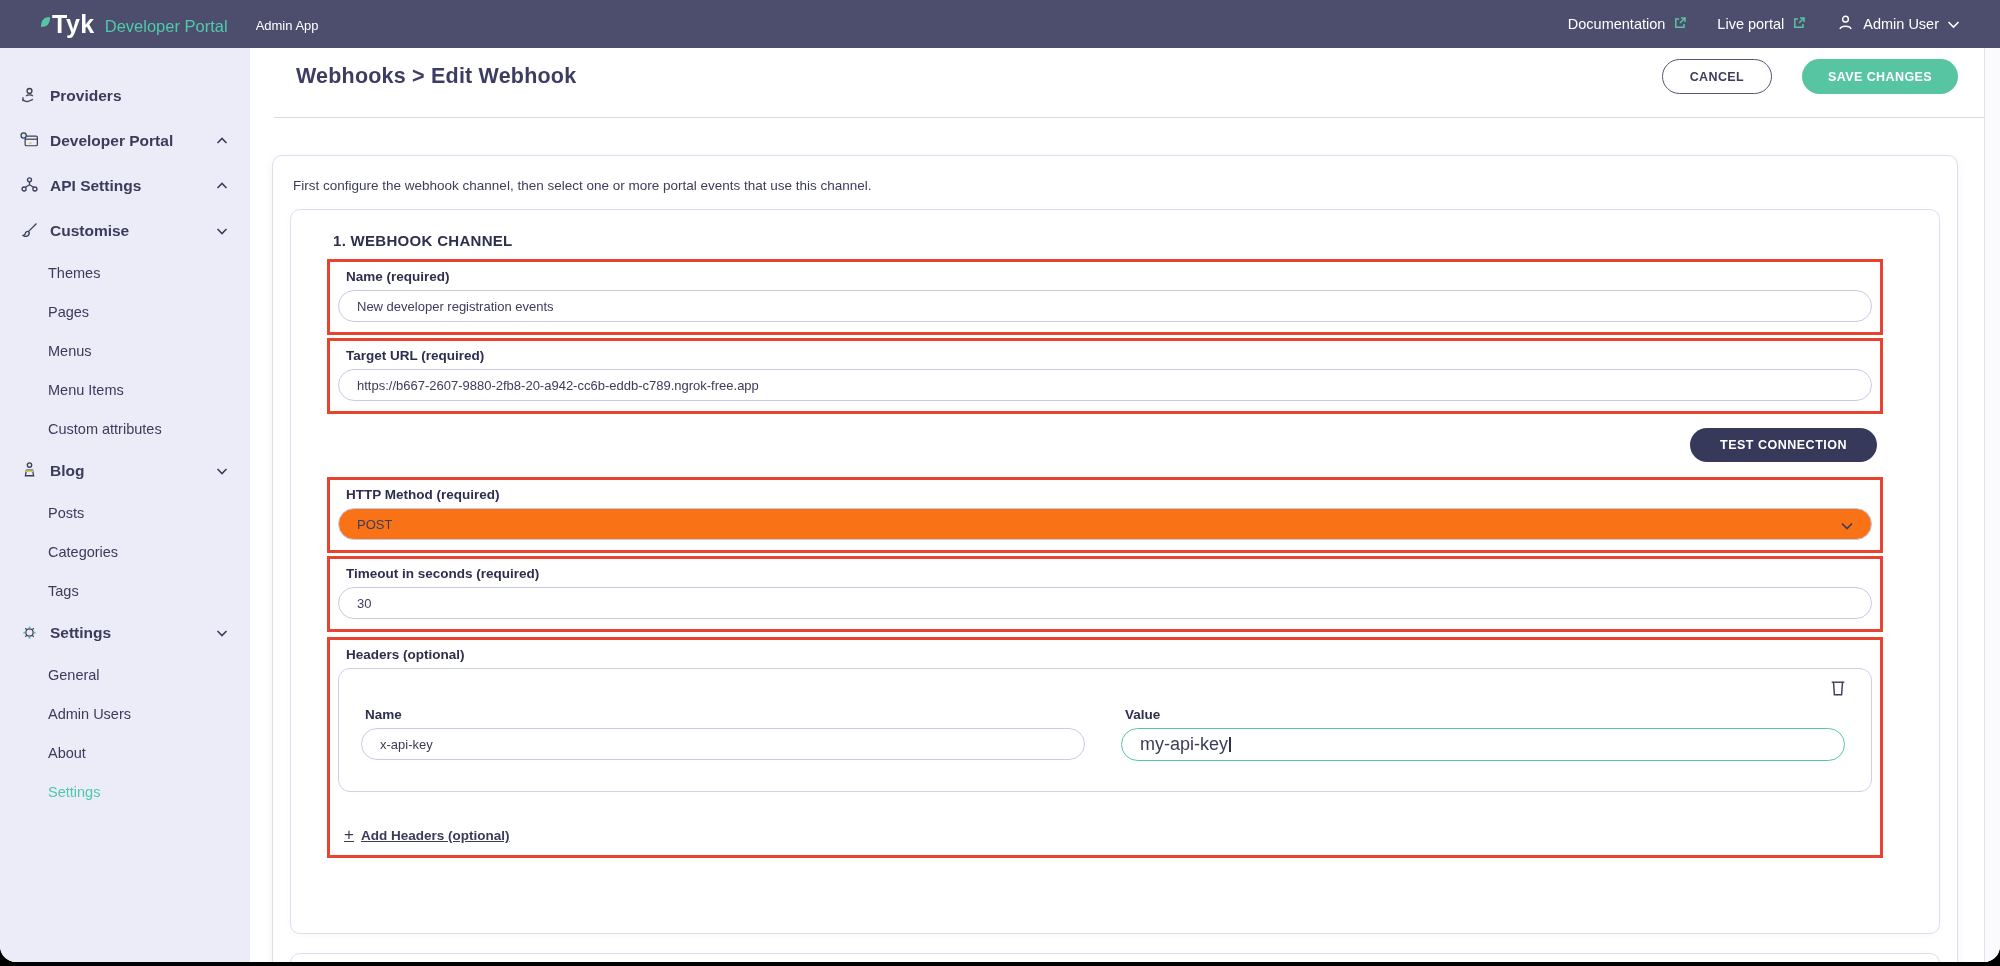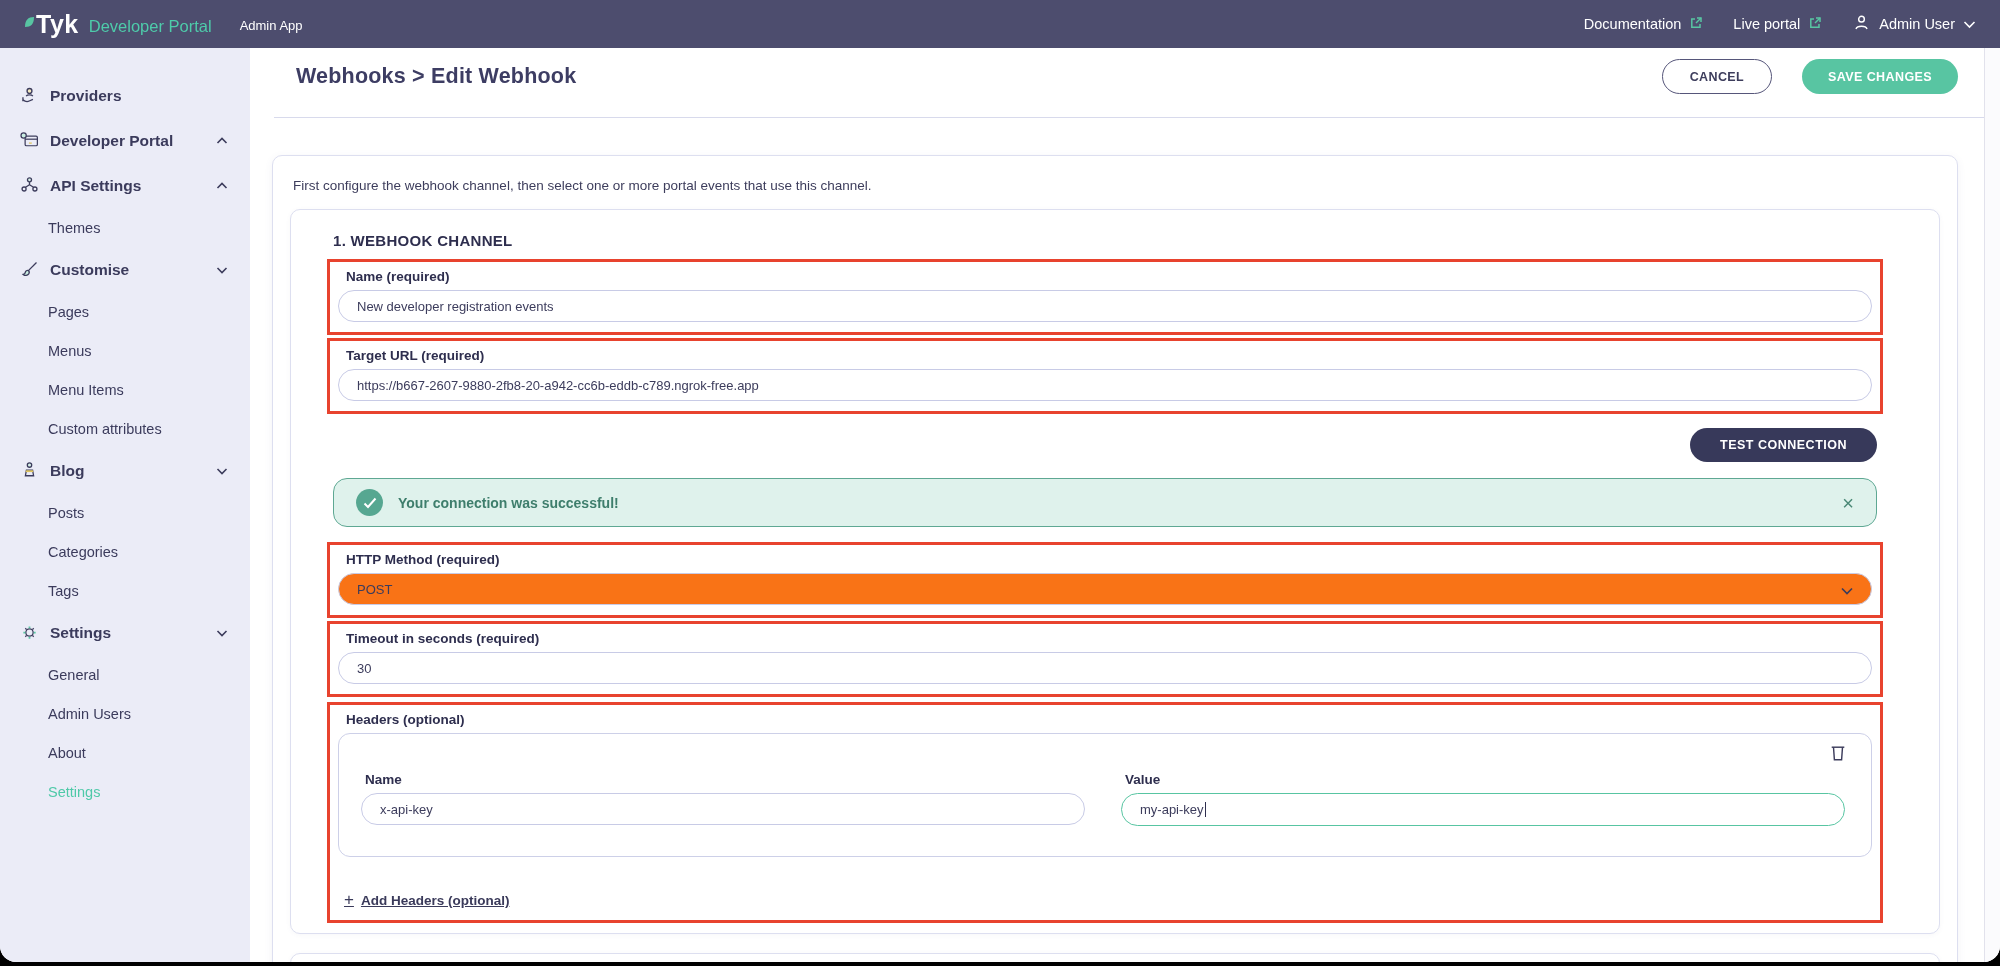--- a/index.html
+++ b/index.html
@@ -1,21 +1,21 @@
 <!DOCTYPE html>
 <html><head>
 <meta charset="utf-8">
 <style>
   *{box-sizing:border-box;margin:0;padding:0;}
   html,body{width:2000px;height:966px;}
   body{background:#000;font-family:"Liberation Sans",sans-serif;overflow:hidden;}
   #app{position:relative;width:2000px;height:962px;background:#fff;border-radius:0 0 16px 16px;overflow:hidden;}
 
   
-  .navbar{position:absolute;top:0;left:0;right:0;height:48px;background:#4D4D6E;display:flex;align-items:center;padding:0 24px;color:#fff;z-index:30;}
+  .navbar{position:absolute;top:0;left:0;right:0;height:48px;background:#4D4D6E;display:flex;align-items:center;padding:0 40px;color:#fff;z-index:30;}
   .logo{display:flex;align-items:flex-start;cursor:pointer;}
   .logo .leaf{margin-top:7px;margin-right:1px;}
   .logo .logo-text{font-size:25px;font-weight:bold;letter-spacing:.5px;line-height:34px;}
   .product{color:#4ECBAA;font-size:16.5px;margin-left:10px;margin-top:4px;}
   .app-label{color:#fff;font-size:13px;margin-left:28px;margin-top:3px;}
   .nav-right{margin-left:auto;display:flex;align-items:center;gap:30px;font-size:14.5px;}
   .nav-link{display:flex;align-items:center;gap:8px;cursor:pointer;}
   .nav-user{display:flex;align-items:center;gap:8px;cursor:pointer;}
 
   
@@ -64,21 +64,21 @@
   .check{width:27px;height:27px;border-radius:50%;background:#56A791;display:flex;align-items:center;justify-content:center;flex:none;}
   .alert-msg{margin-left:15px;color:#3E7E6C;font-weight:bold;font-size:14px;}
   .alert-close{margin-left:auto;color:#4A8876;font-size:20px;line-height:1;cursor:pointer;}
 
   .sub-card{border:1px solid #CDD0E8;border-radius:12px;margin-top:3px;padding:14px 26px 30px 22px;position:relative;}
   .trash-btn{position:absolute;top:10px;right:24px;cursor:pointer;background:none;border:none;}
   .hdr-row{display:flex;gap:36px;margin-top:24px;}
   .hdr-col{flex:1;}
   .hdr-col .f-label{margin:0 0 6px 4px;}
   .hdr-col .tinput{height:32px;}
-  .focus-input{display:flex;align-items:center;width:100%;height:33px;border:1.5px solid #58C5A2;border-radius:17px;background:#fff;padding:0 18px;font-size:13px;color:#3C3C5C;}
+  .focus-input{display:flex;align-items:center;width:100%;height:33px;border:1.5px solid #58C5A2;border-radius:17px;background:#fff;padding:0 18px;font-size:18px;color:#3C3C5C;}
   .caret{display:inline-block;width:1.5px;height:15px;background:#2E2E4E;margin-left:1px;}
 
   .add-link{display:inline-flex;align-items:center;gap:7px;margin:33px 0 0 6px;font-size:13.5px;font-weight:bold;color:#3A3A5A;text-decoration:underline;cursor:pointer;}
   .plus{font-size:17px;font-weight:normal;}
 </style>
 </head>
 <body>
 
 <div id="app">
 
@@ -172,38 +172,38 @@
           </svg>
       </span>
       <span class="lbl">API Settings</span>
       <span class="chev">
         <svg width="12" height="8" viewBox="0 0 12 8" fill="none" stroke="#3C3C5C" stroke-width="1.6">
             <polyline points="1.5,6 6,1.5 10.5,6"></polyline>
           </svg>
       </span>
     </div>
 
-    <div class="side-item sub">
-        <span class="lbl">Themes</span>
-      </div>
-
     <div class="side-item">
       <span class="icon-slot">
         <svg width="21" height="21" viewBox="0 0 24 24" fill="none" stroke="#3C3C5C" stroke-width="1.5">
             <path d="M20 4l-9 9"></path>
             <path d="M10.8 13.2c-1.6-.6-3.3.4-3.6 2-.2 1.4-1 2.2-2.4 2.4 1.9 1.8 5 1.5 6.3-.5.8-1.3.7-3-.3-3.9z" fill="#C9EDE1"></path>
           </svg>
       </span>
       <span class="lbl">Customise</span>
       <span class="chev">
         <svg width="12" height="8" viewBox="0 0 12 8" fill="none" stroke="#3C3C5C" stroke-width="1.6">
             <polyline points="1.5,2 6,6.5 10.5,2"></polyline>
           </svg>
       </span>
     </div>
+
+    <div class="side-item sub">
+        <span class="lbl">Themes</span>
+      </div>
     <div class="side-item sub">
         <span class="lbl">Pages</span>
       </div>
     <div class="side-item sub">
         <span class="lbl">Menus</span>
       </div>
     <div class="side-item sub">
         <span class="lbl">Menu Items</span>
       </div>
     <div class="side-item sub">
@@ -290,29 +290,20 @@
 
         <div class="red-box mt3">
           <div class="f-label">Target URL (required)</div>
           <input class="tinput" readonly="" value="https://b667-2607-9880-2fb8-20-a942-cc6b-eddb-c789.ngrok-free.app" style="">
         </div>
 
         <div class="test-row">
           <button class="btn-test">TEST CONNECTION</button>
         </div>
 
-        <div class="alert">
-          <span class="check">
-            <svg width="14" height="12" viewBox="0 0 14 12" fill="none" stroke="#fff" stroke-width="2">
-                <polyline points="1.5,6.5 5,10 12.5,1.5"></polyline>
-              </svg>
-          </span>
-          <span class="alert-msg">Your connection was successful!</span>
-          <span class="alert-close">×</span>
-        </div>
 
         <div class="red-box mt15">
           <div class="f-label">HTTP Method (required)</div>
           <div class="select-wrap">
             <div class="select-display">
               <span>POST</span>
             </div>
             <span class="select-chev">
               <svg width="14" height="10" viewBox="0 0 14 10" fill="none" stroke="#3C3C5C" stroke-width="1.7">
                   <polyline points="2,2.5 7,7.5 12,2.5"></polyline>

